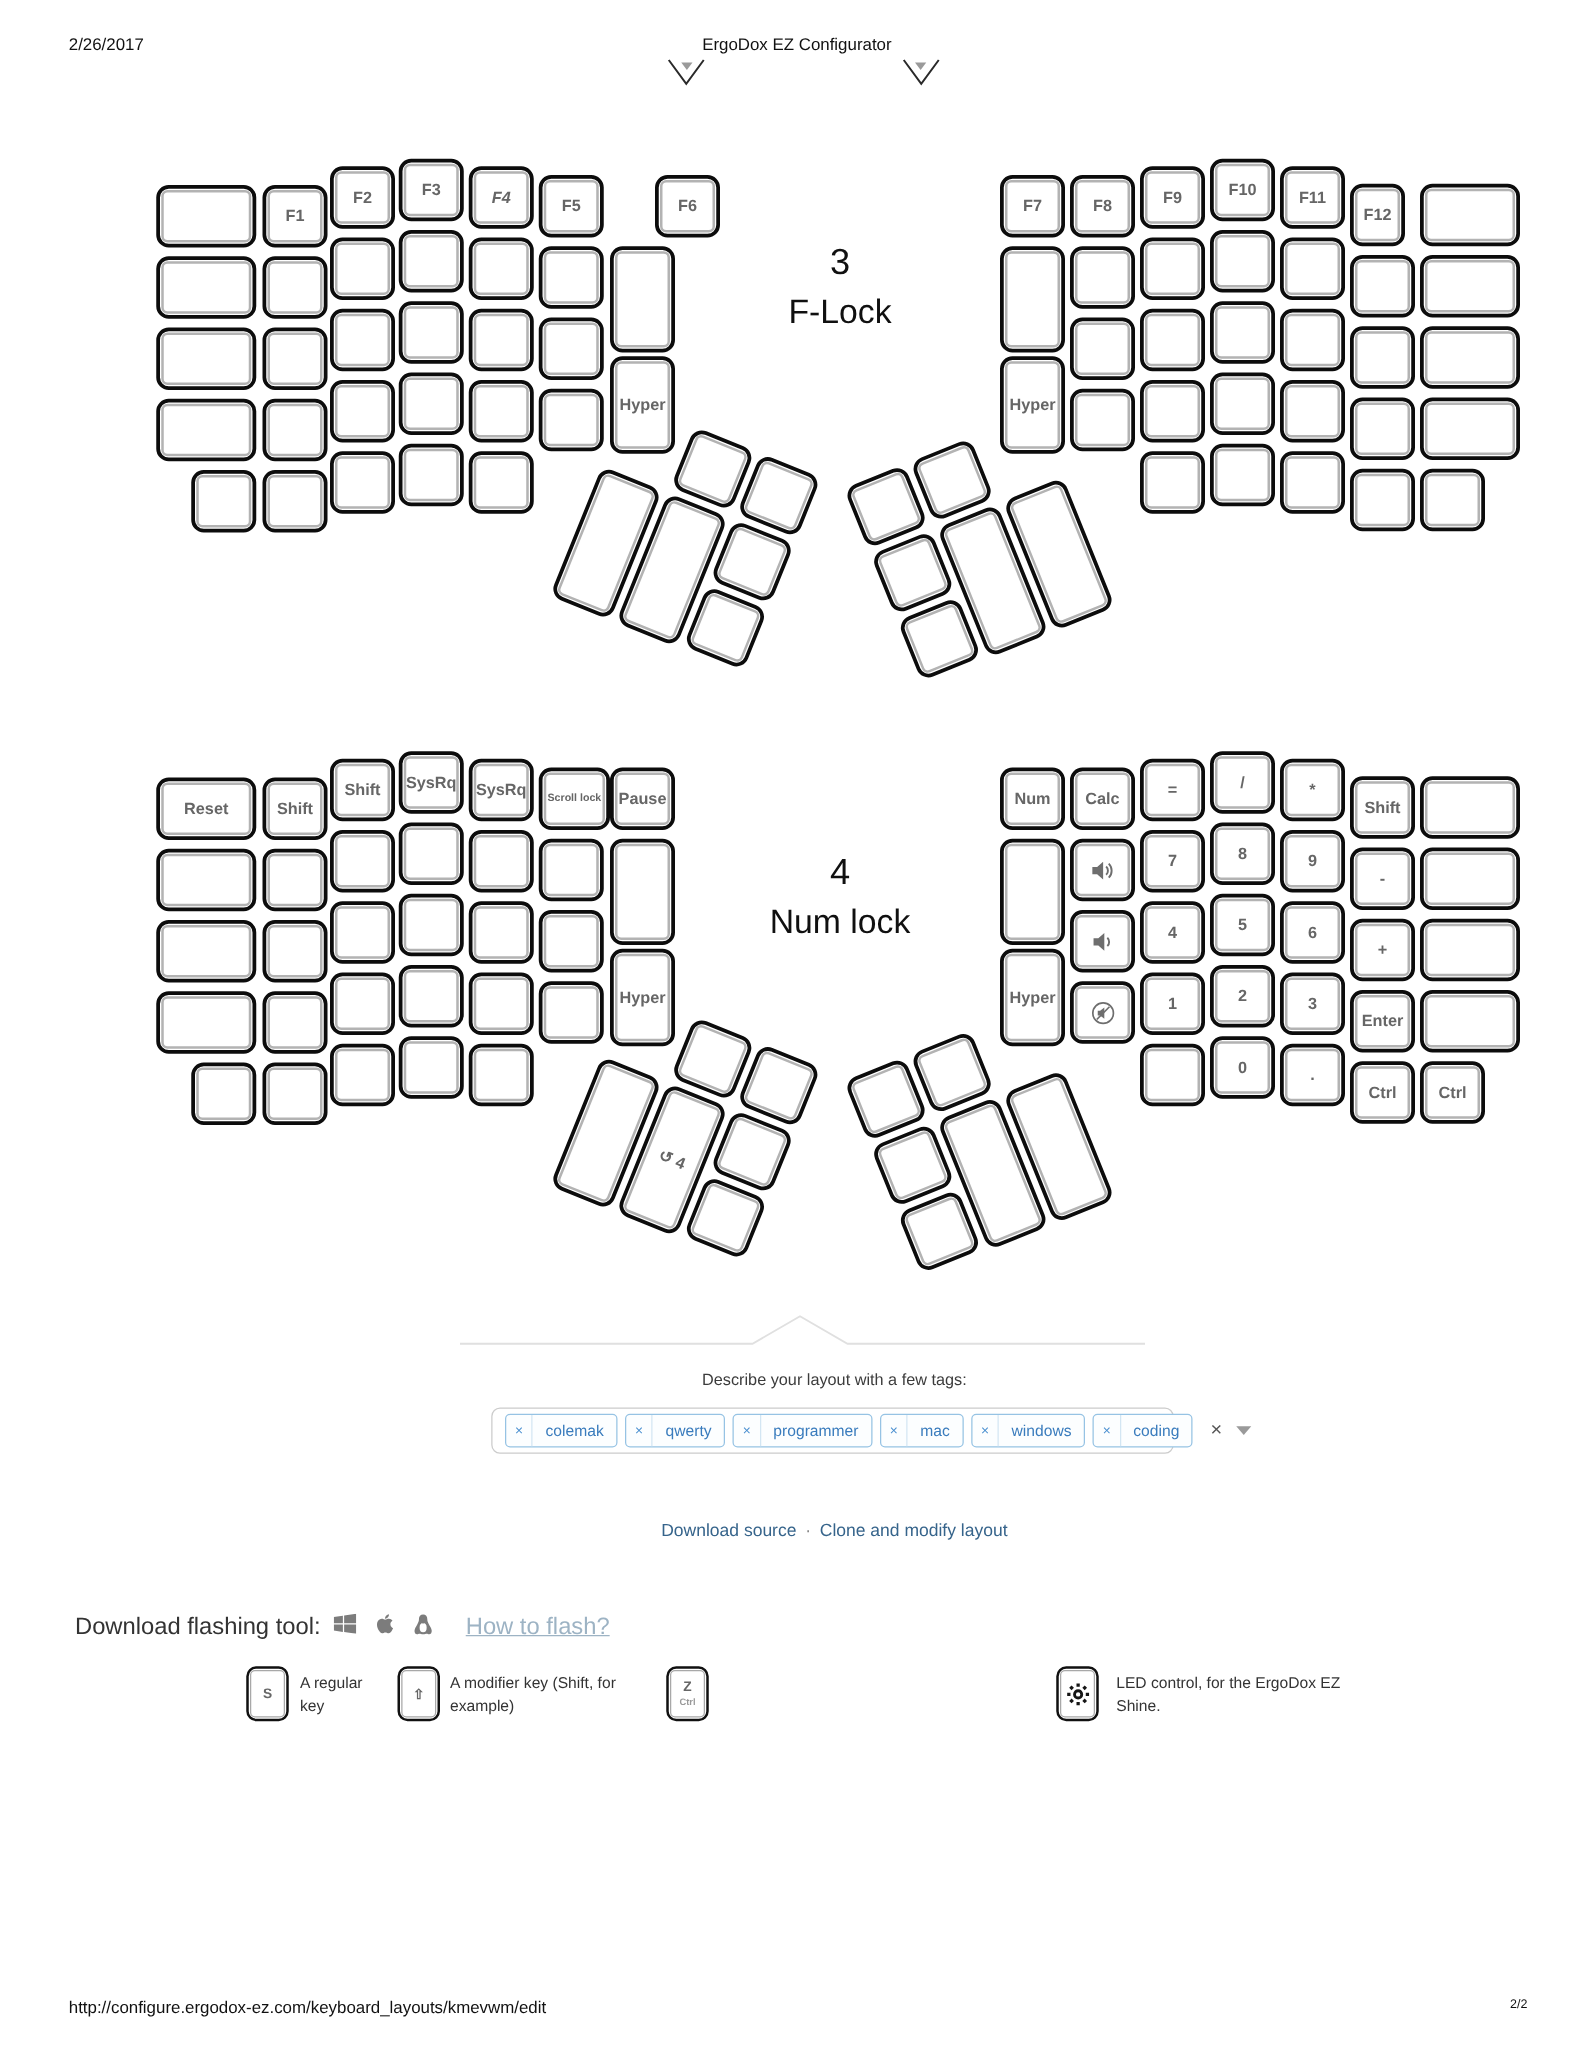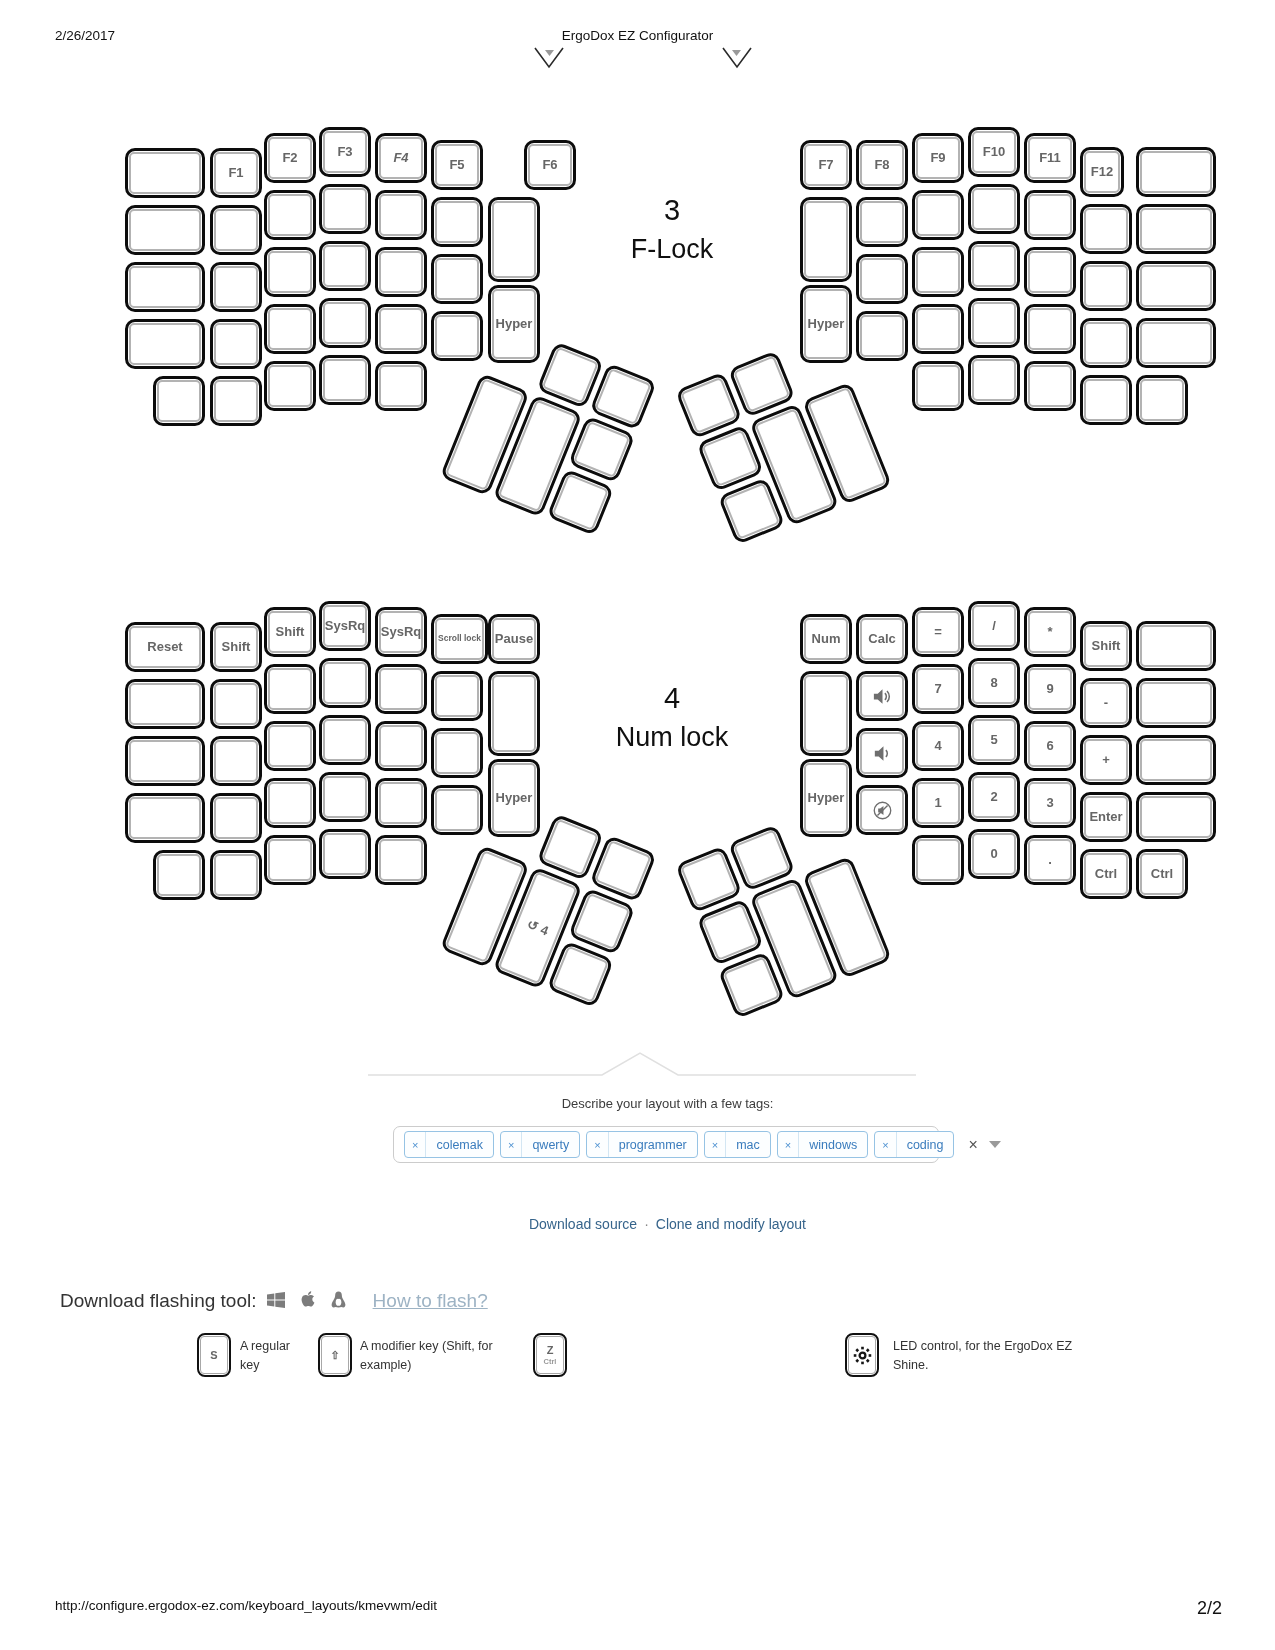--- a/index.html
+++ b/index.html
@@ -3,21 +3,21 @@
 <meta charset="utf-8">
 <style>
   html,body{margin:0;padding:0;background:#fff;}
   .page{position:relative;width:1275px;height:1650px;background:#ffffff;
         font-family:"Liberation Sans",sans-serif;overflow:hidden;border-radius:15px;}
 
   
   .hdr-date{position:absolute;left:55px;top:28px;font-size:13.5px;color:#111;}
   .hdr-title{position:absolute;left:0;top:28px;width:1275px;text-align:center;font-size:13.5px;color:#111;}
   .ftr-url{position:absolute;left:55px;top:1598px;font-size:13.5px;color:#111;}
-  .ftr-page{position:absolute;right:53px;top:1598px;font-size:18px;color:#111;}
+  .ftr-page{position:absolute;right:53px;top:1598px;font-size:10px;color:#111;}
 
   
   .key{position:absolute;background:#fff;border:3px solid #0c0c0c;border-radius:10px;box-sizing:border-box;}
   .key-in{position:absolute;top:1px;left:1px;right:1px;bottom:1px;border:2px solid #b3b3b3;border-radius:5px;
           display:flex;align-items:center;justify-content:center;text-align:center;
           font-weight:bold;font-size:13px;color:#666;line-height:1.08;}
   .key-sm .key-in{font-size:8.5px;}
   .thumb{position:absolute;width:170px;height:230px;transform-origin:0 0;}
 
   .layer-label{position:absolute;left:557px;width:230px;text-align:center;color:#101010;}

